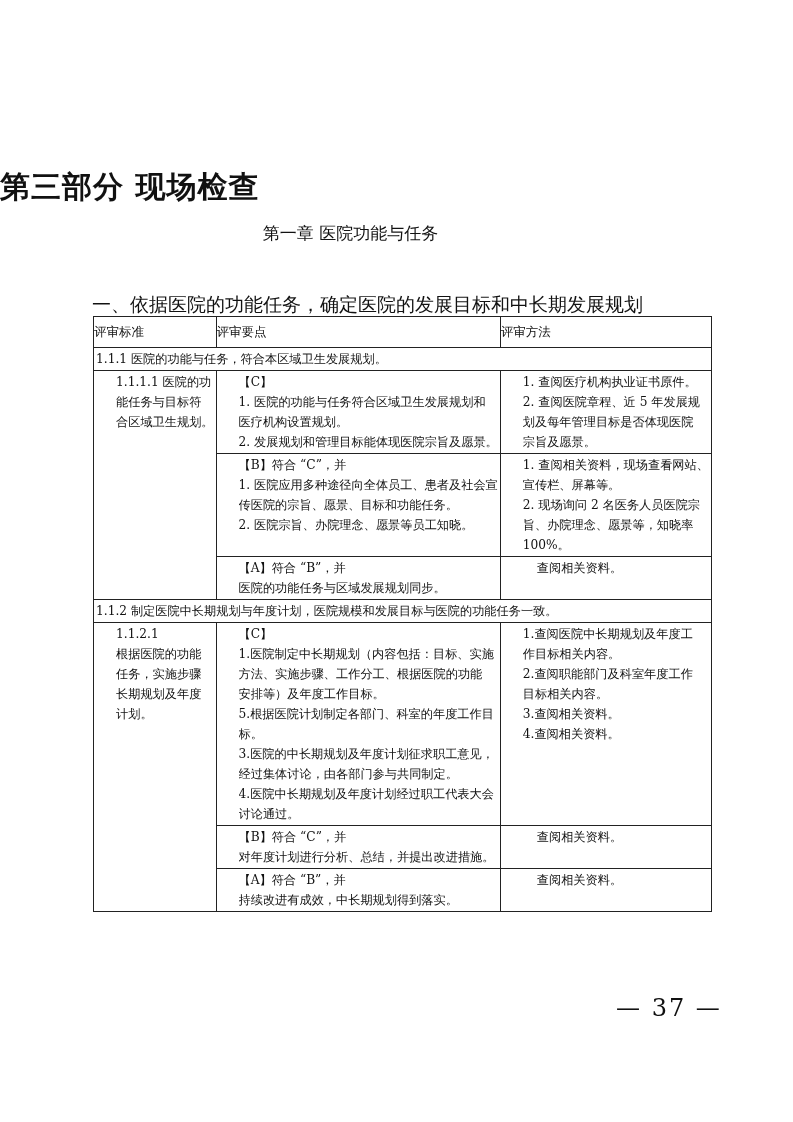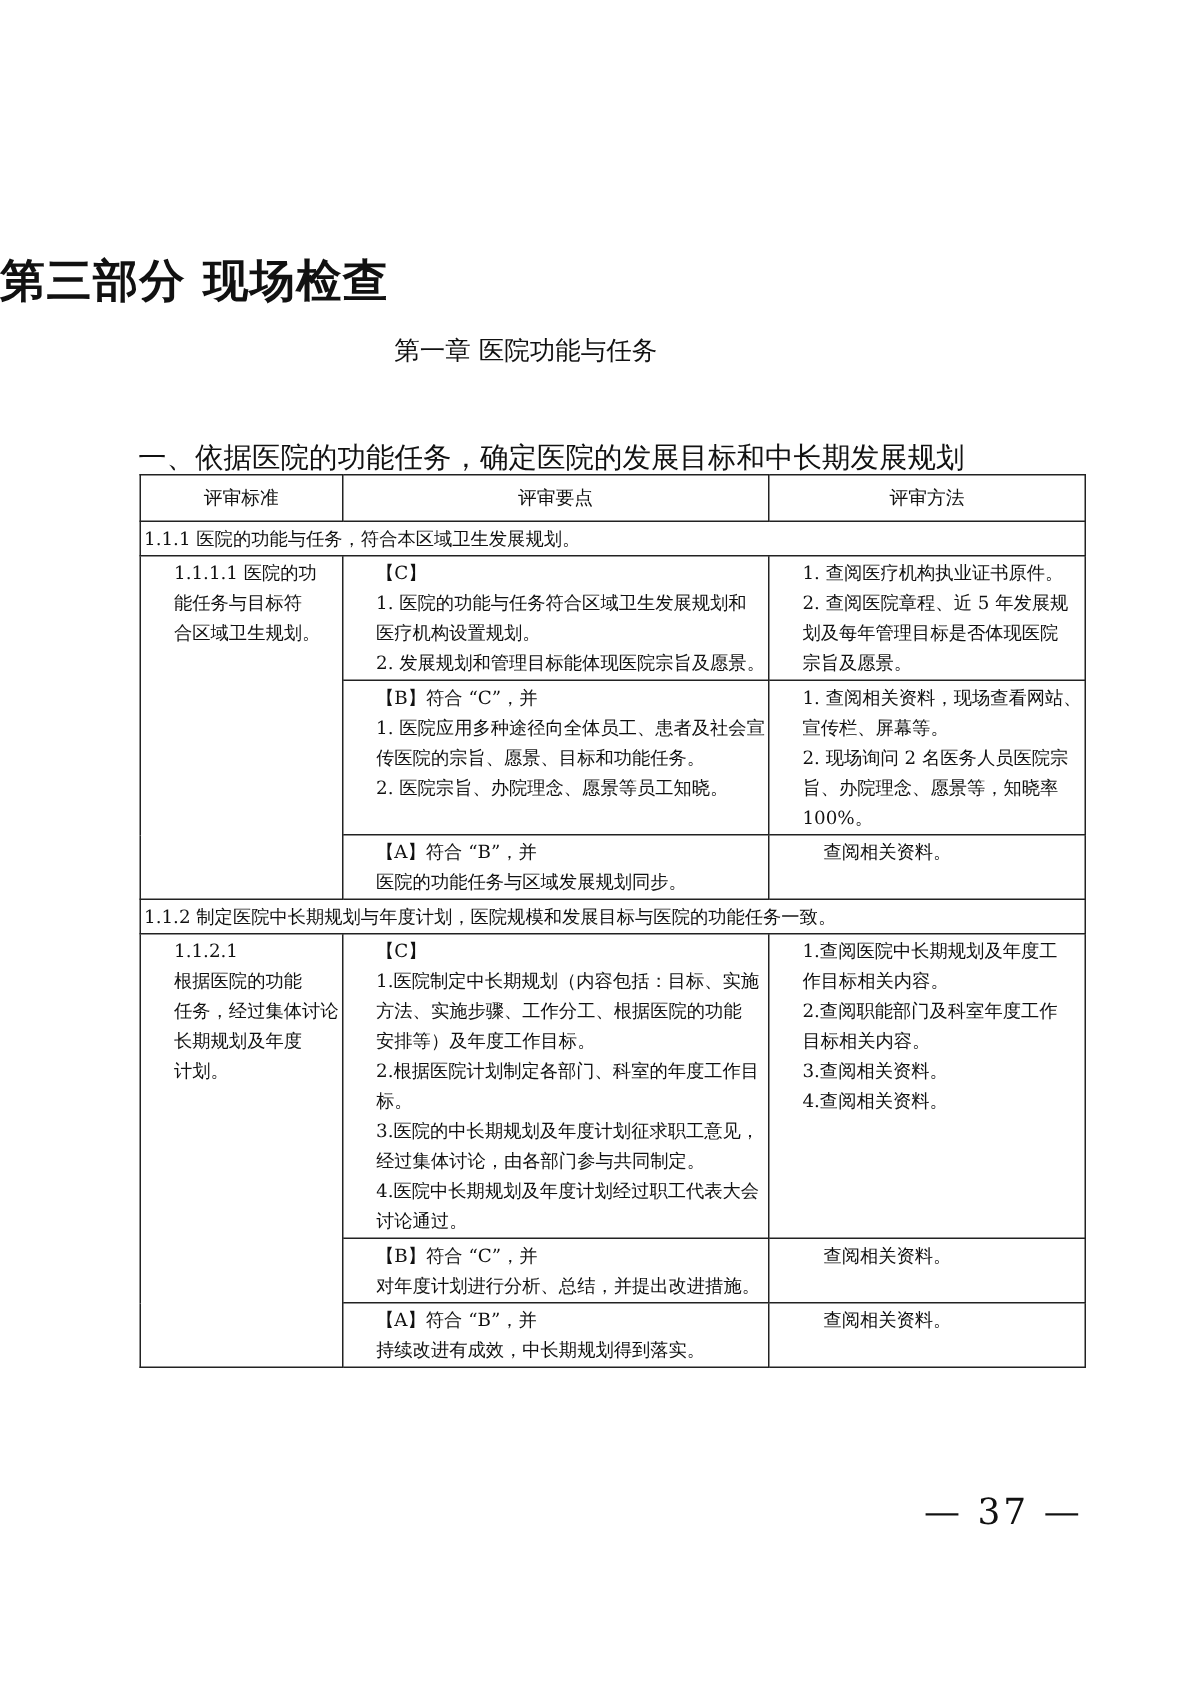--- a/index.html
+++ b/index.html
@@ -2,21 +2,21 @@
 <html><head>
 <meta charset="utf-8">
 <style>
   html, body { margin: 0; padding: 0; background: #ffffff; }
   body { width: 793px; height: 1122px; position: relative; overflow: hidden; color: #111; font-family: "DejaVu Serif", "Liberation Serif", serif; }
   .part-title { position: absolute; top: 138px; left: 0; width: 793px; font-size: 30px; font-weight: bold; letter-spacing: 1px; margin-top: 29px; }
   .chapter-title { position: absolute; top: 222px; left: 0; width: 701px; text-align: center; font-family: "DejaVu Sans", sans-serif; font-size: 17px; }
   .section-title { position: absolute; top: 292px; left: 92px; font-family: "DejaVu Sans", sans-serif; font-size: 19px; }
   table.review { position: absolute; top: 316px; left: 93px; width: 605px; border-collapse: collapse; font-size: 12.2px; line-height: 20px; }
   table.review td, table.review th { border: 1px solid #222; vertical-align: top; padding: 1px 2px; }
-  table.review th { font-family: "DejaVu Sans", sans-serif; font-weight: normal; font-size: 12.5px; height: 30px; vertical-align: middle; text-align: center; padding: 0; }
+  table.review th { font-family: "DejaVu Sans", sans-serif; font-weight: normal; font-size: 12.5px; height: 30px; vertical-align: middle; text-align: left; padding: 0; }
   table.review { border: 1.5px solid #222; }
   col.c1 { width: 108px; } col.c2 { width: 293px; } col.c3 { width: 204px; }
   td.standard-row { padding: 5px 2px 4px 2px; margin-left: 12px; }
   .line { display: block; white-space: nowrap; overflow: hidden; margin-left: 20px; }
   .method-indent { padding-left: 14px; }
   .page-number { position: absolute; top: 994px; left: 616px; font-size: 24px; letter-spacing: 2px; }
   .pad-bottom { padding-bottom: 20px !important; }
 </style>
 </head>
 <body>
@@ -85,30 +85,30 @@
           <span class="line method-indent">查阅相关资料。</span>
         </td>
       </tr>
       <tr>
         <td colspan="3" class="standard-row">1.1.2  制定医院中长期规划与年度计划，医院规模和发展目标与医院的功能任务一致。</td>
       </tr>
       <tr>
         <td rowspan="3">
           <span class="line">1.1.2.1</span>
           <span class="line">根据医院的功能</span>
-          <span class="line">任务，经过集体讨论</span>
+          <span class="line">任务，实施步骤</span>
           <span class="line">长期规划及年度</span>
           <span class="line">计划。</span>
         </td>
         <td>
           <span class="line">【C】</span>
           <span class="line">1.医院制定中长期规划（内容包括：目标、实施</span>
           <span class="line">方法、实施步骤、工作分工、根据医院的功能</span>
           <span class="line">安排等）及年度工作目标。</span>
-          <span class="line">2.根据医院计划制定各部门、科室的年度工作目</span>
+          <span class="line">5.根据医院计划制定各部门、科室的年度工作目</span>
           <span class="line">标。</span>
           <span class="line">3.医院的中长期规划及年度计划征求职工意见，</span>
           <span class="line">经过集体讨论，由各部门参与共同制定。</span>
           <span class="line">4.医院中长期规划及年度计划经过职工代表大会</span>
           <span class="line">讨论通过。</span>
         </td>
         <td>
           <span class="line">1.查阅医院中长期规划及年度工</span>
           <span class="line">作目标相关内容。</span>
           <span class="line">2.查阅职能部门及科室年度工作</span>

